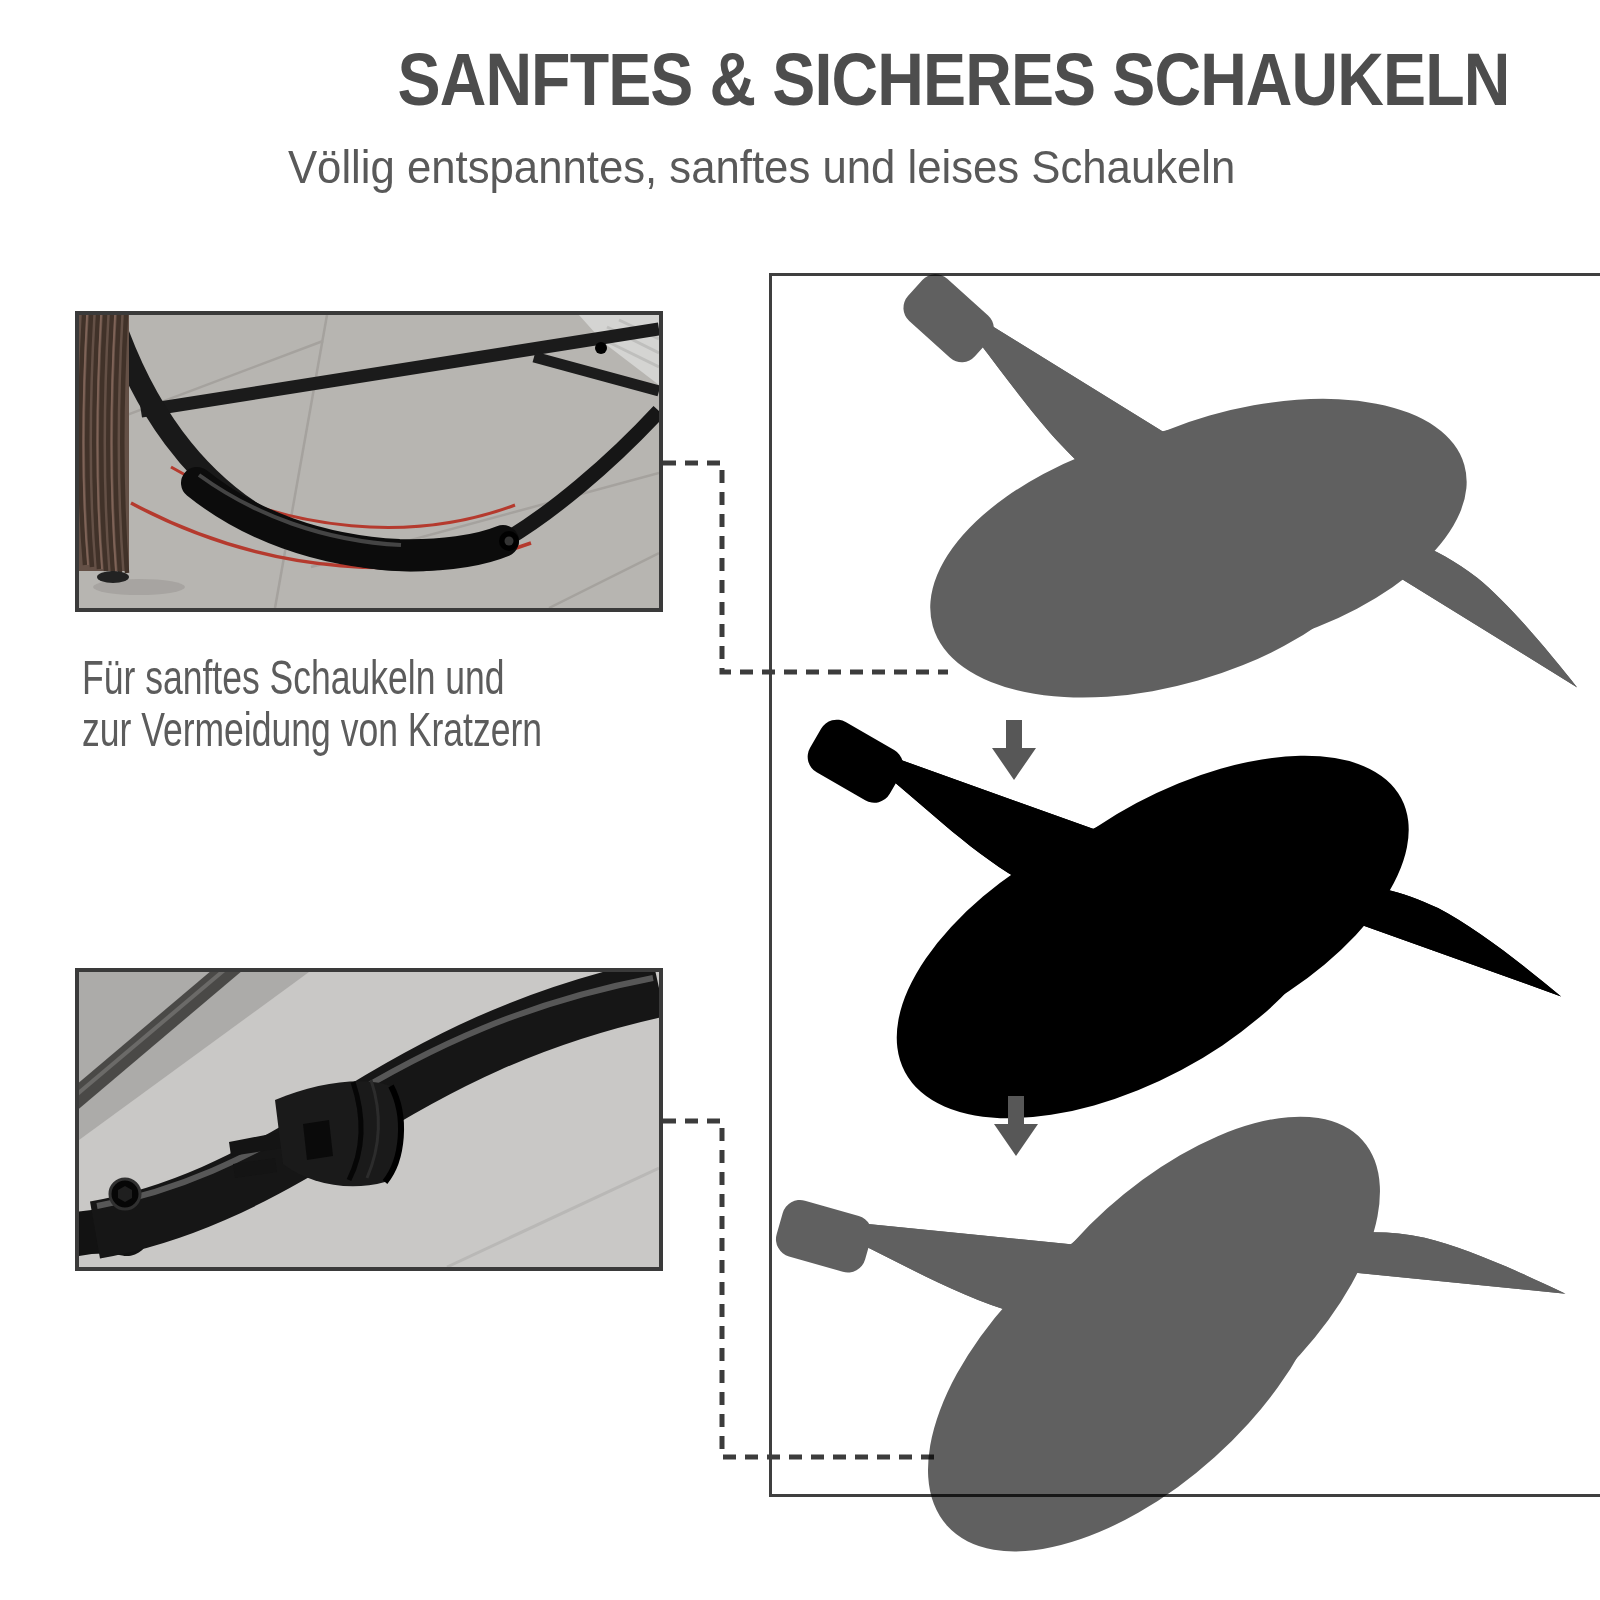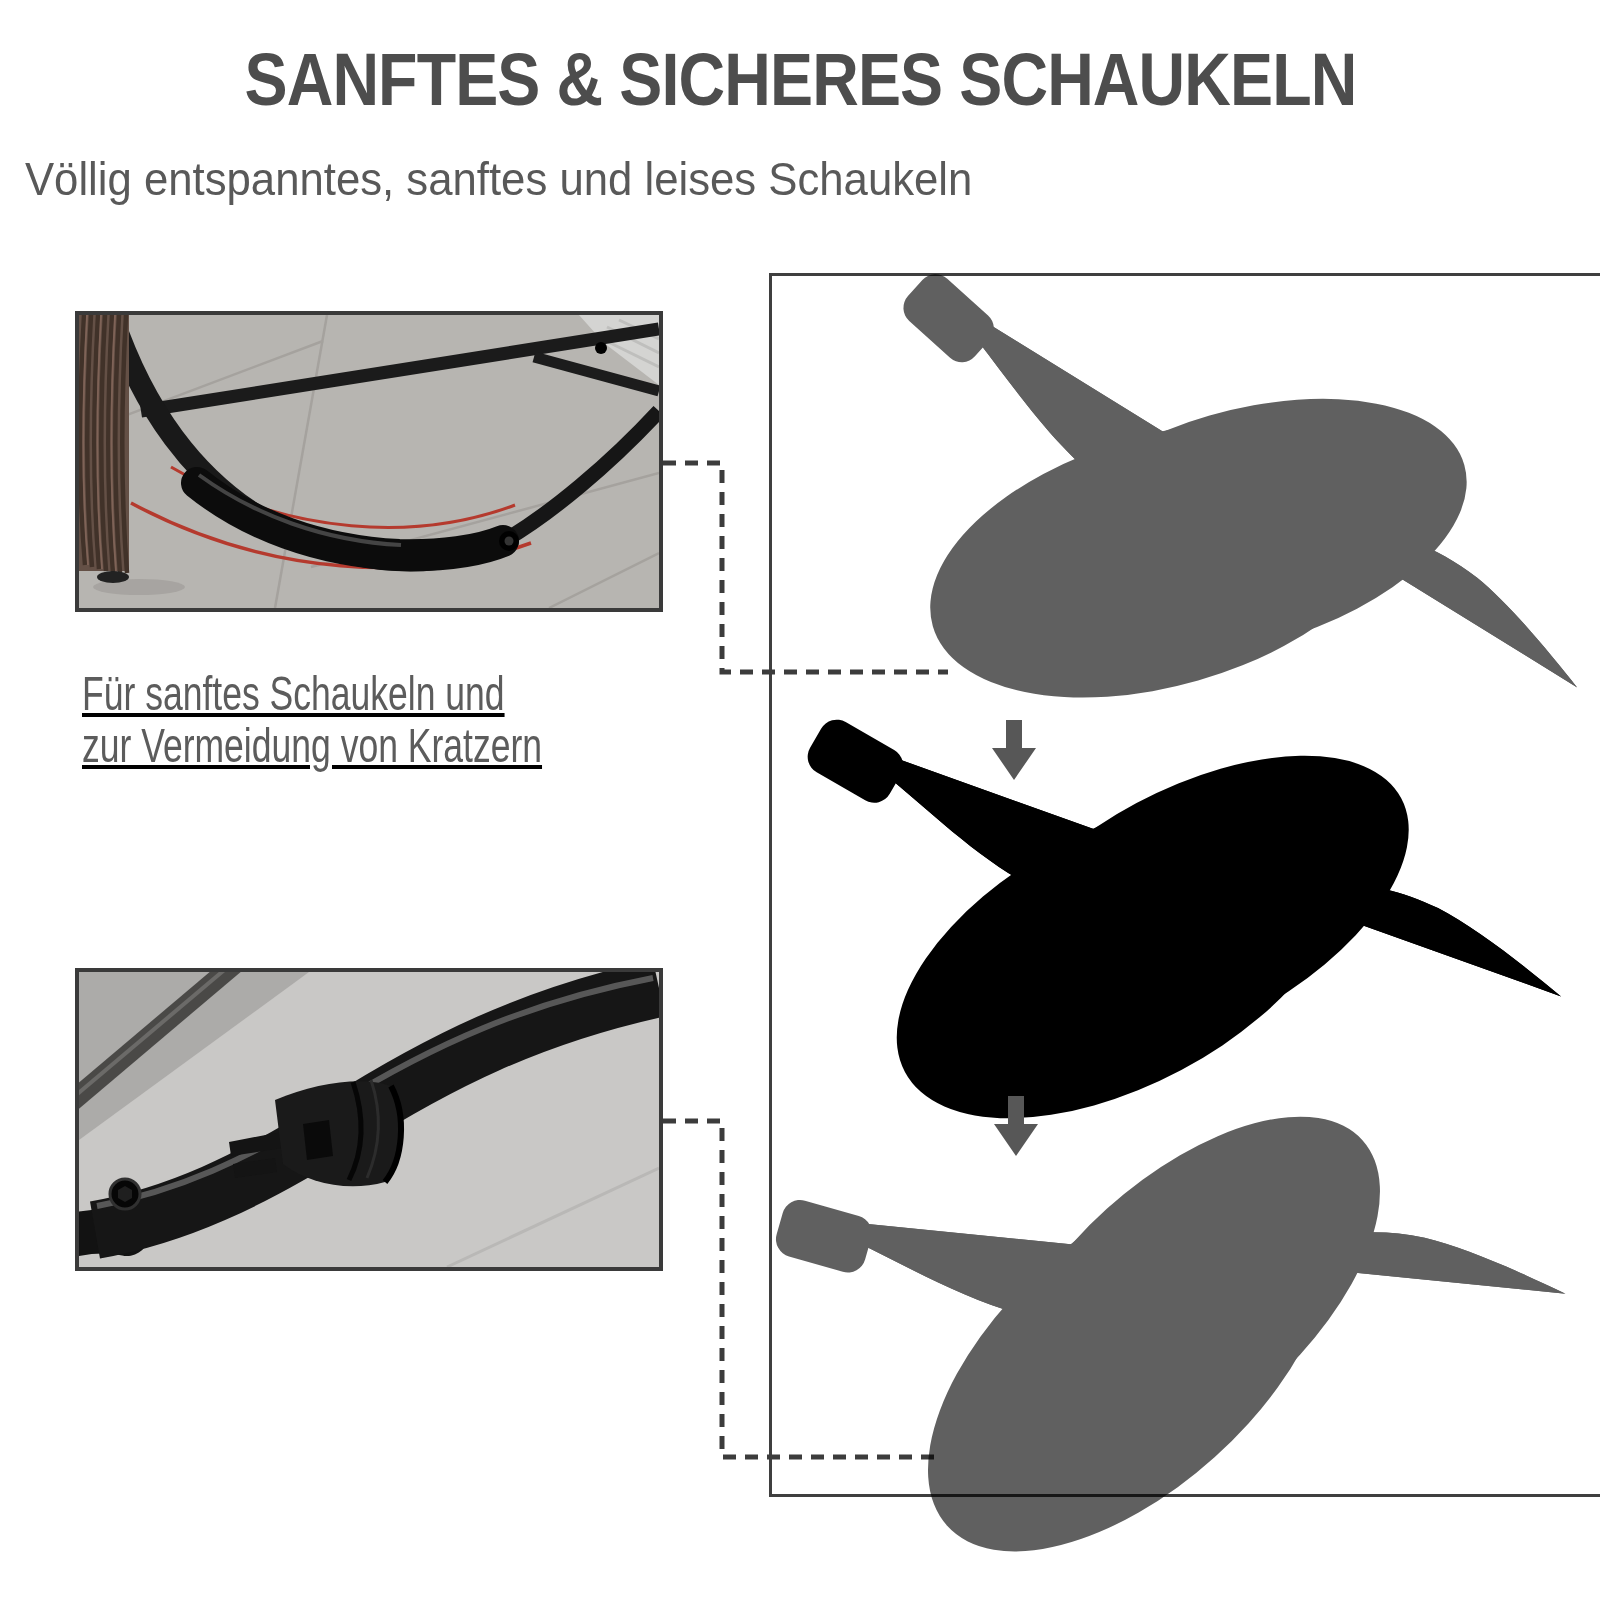--- a/index.html
+++ b/index.html
@@ -1,39 +1,39 @@
 <!DOCTYPE html>
 <html><head>
 <meta charset="utf-8">
 <style>
   html,body{margin:0;padding:0;background:#ffffff;}
   .canvas{position:relative;width:1600px;height:1600px;background:#fff;overflow:hidden;
           font-family:"Liberation Sans", sans-serif;}
 
   
-  .title-wrap{position:absolute;top:36px;left:0;width:1600px;text-align:center;}
+  .title-wrap{position:absolute;top:36px;left:0;width:1600px;text-align:right;}
   .title-wrap .scale{display:inline-block;transform:scaleX(0.86);transform-origin:50% 50%;
     font-weight:bold;font-size:75px;letter-spacing:-1px;color:#4d4d4d;white-space:nowrap;}
-  .subtitle-wrap{position:absolute;top:152px;left:0;width:1524px;}
+  .subtitle-wrap{position:absolute;top:140px;left:0;width:1524px;text-align:center;}
   .subtitle-wrap .scale{display:inline-block;transform:scaleX(0.95);transform-origin:50% 50%;
     font-size:46px;color:#595959;white-space:nowrap;}
 
   
   .photo{position:absolute;border:4px solid #3a3a3a;box-sizing:border-box;background:#b7b5b1;}
   .photo svg{display:block;width:100%;height:100%;}
   .photo-base{left:75px;top:311px;width:588px;height:301px;}
   .photo-stopper{left:75px;top:968px;width:588px;height:303px;}
 
   
   .caption{position:absolute;left:82px;}
   .cap-base{top:638px;}
   .cap-stopper{top:1302px;}
   .caption .heading .line{display:block;transform:scaleX(0.74);transform-origin:0 50%;
     font-size:54px;line-height:60px;color:#464646;white-space:nowrap;}
-  .caption .body{margin-top:30px;text-decoration:underline;}
+  .caption .body{margin-top:14px;}
   .caption .body .line{display:block;transform:scaleX(0.74);transform-origin:0 50%;
     font-size:48px;line-height:52px;color:#5c5c5c;white-space:nowrap;}
   .line:empty{display:none;}
 
   
   .stage-box{position:absolute;left:769px;top:273px;width:834px;height:1224px;
     border:3px solid #3f3f3f;box-sizing:border-box;background:#fff;}
 
   
   .overlay{position:absolute;left:0;top:0;width:1600px;height:1600px;pointer-events:none;}

